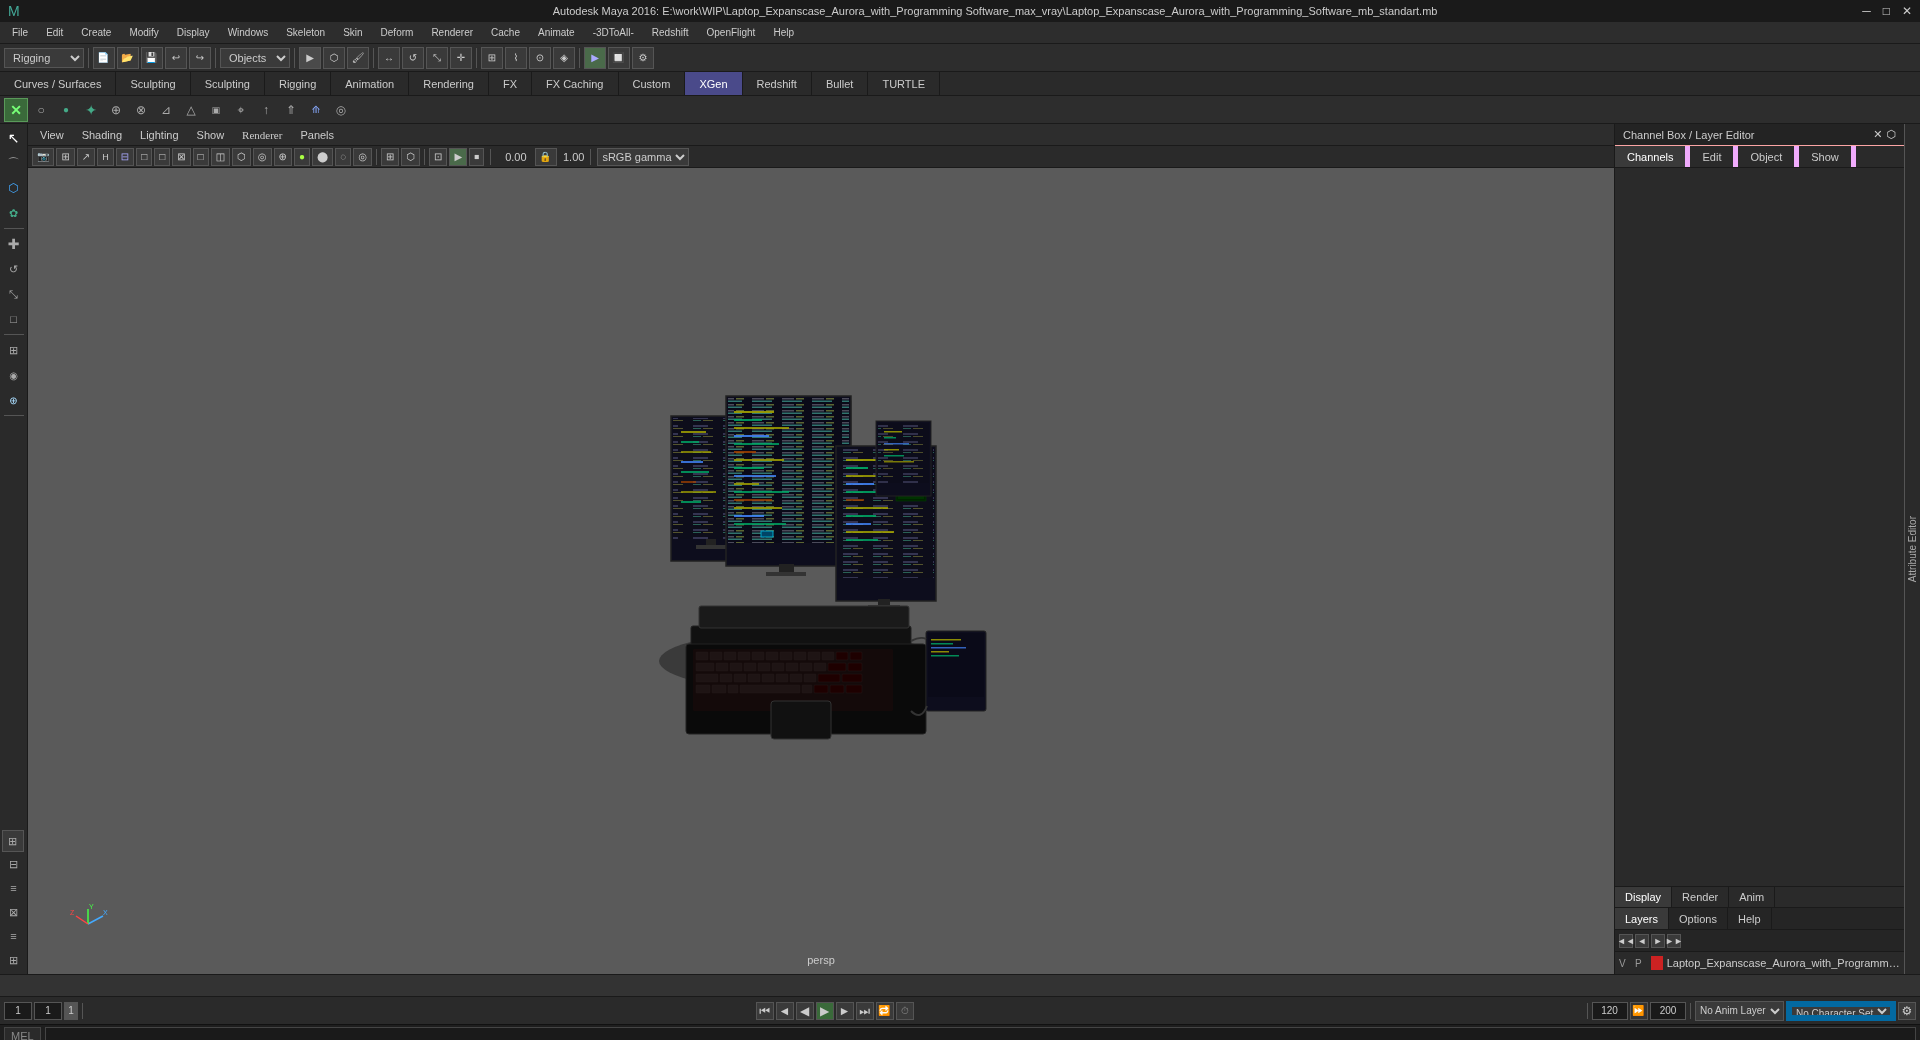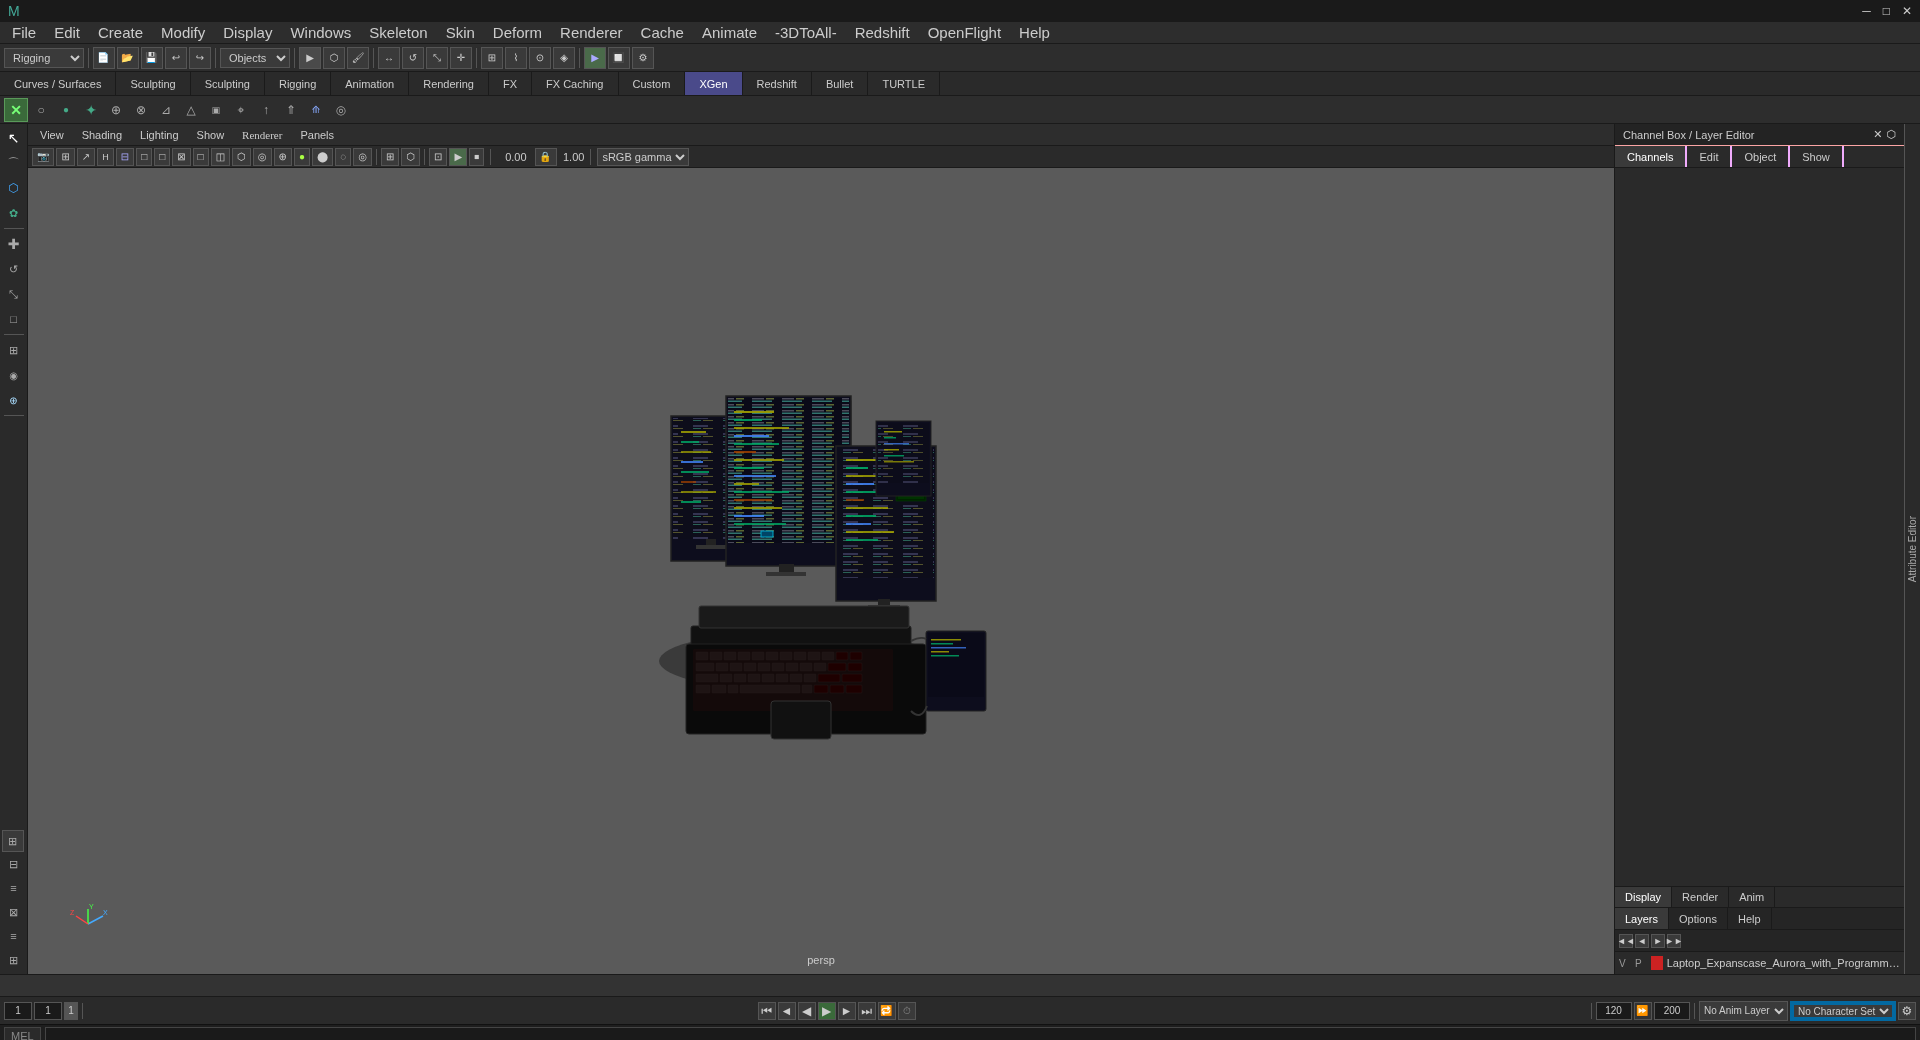--- a/index.html
+++ b/index.html
@@ -6,21 +6,21 @@
     body { width: 1920px; height: 1040px; overflow: hidden; background: #3c3c3c; font-family: 'Segoe UI', Arial, sans-serif; font-size: 11px; color: #ccc; user-select: none; }
 
     
     #titlebar { height: 22px; background: #1a1a1a; display: flex; align-items: center; justify-content: space-between; padding: 0 8px; }
     #titlebar-title { font-size: 11px; color: #ccc; flex: 1; text-align: center; }
     #titlebar-controls { display: flex; gap: 8px; }
     #titlebar-controls span { font-size: 12px; cursor: pointer; color: #ccc; }
 
     
     #menubar { height: 22px; background: #2d2d2d; display: flex; align-items: center; padding: 0 4px; gap: 2px; border-bottom: 1px solid #1a1a1a; }
-    .menu-item { padding: 2px 8px; font-size: 15px; color: #ccc; cursor: pointer; }
+    .menu-item { padding: 2px 8px; font-size: 10px; color: #ccc; cursor: pointer; }
 
     
     #toolbar { height: 28px; background: #2d2d2d; display: flex; align-items: center; padding: 0 4px; gap: 2px; border-bottom: 1px solid #1a1a1a; }
     .toolbar-btn { width: 22px; height: 22px; background: #3a3a3a; border: 1px solid #555; display: flex; align-items: center; justify-content: center; cursor: pointer; font-size: 10px; color: #ccc; }
     .toolbar-sep { width: 1px; height: 20px; background: #555; margin: 0 2px; }
     .toolbar-select { height: 20px; background: #3a3a3a; border: 1px solid #555; color: #ccc; font-size: 11px; padding: 0 4px; }
 
     
     #tabbar { height: 24px; background: #2a2a2a; display: flex; align-items: stretch; border-bottom: 1px solid #1a1a1a; }
     .tab { padding: 0 14px; display: flex; align-items: center; font-size: 11px; color: #ccc; cursor: pointer; border-right: 1px solid #1a1a1a; }
@@ -45,21 +45,21 @@
     #viewport-menubar { height: 22px; background: #2d2d2d; display: flex; align-items: center; padding: 0 4px; gap: 2px; border-bottom: 1px solid #1a1a1a; }
     #viewport-toolbar { height: 22px; background: #2a2a2a; display: flex; align-items: center; padding: 0 4px; gap: 2px; border-bottom: 1px solid #1a1a1a; }
     .vt-btn { height: 18px; padding: 0 4px; background: #3a3a3a; border: 1px solid #555; color: #ccc; font-size: 10px; display: flex; align-items: center; cursor: pointer; }
     #viewport { flex: 1; background: #5a5a5a; position: relative; display: flex; align-items: center; justify-content: center; }
     #viewport-label { position: absolute; bottom: 8px; left: 50%; transform: translateX(-50%); color: #ccc; font-size: 11px; }
 
     
     #right-panel { width: 290px; background: #2a2a2a; display: flex; flex-direction: column; border-left: 1px solid #1a1a1a; }
     #right-panel-header { height: 22px; background: #232323; display: flex; align-items: center; padding: 0 8px; justify-content: space-between; border-bottom: 1px solid #fca5a5; }
     #right-panel-tabs { height: 22px; display: flex; border-bottom: 1px solid #1a1a1a; }
-    .rp-tab { padding: 0 12px; display: flex; align-items: center; font-size: 11px; cursor: pointer; color: #ccc; border-right: 2px solid #f0abfc; }
+    .rp-tab { padding: 0 12px; display: flex; align-items: center; font-size: 11px; cursor: pointer; color: #ccc; border-right: 5px solid #f0abfc; }
     .rp-tab.active { background: #3a3a3a; color: #fff; }
     #right-panel-content { flex: 1; background: #2a2a2a; }
     #right-panel-sub-tabs { height: 22px; display: flex; border-bottom: 1px solid #1a1a1a; margin-top: auto; }
     .rp-sub-tab { padding: 0 10px; display: flex; align-items: center; font-size: 11px; cursor: pointer; color: #ccc; border-right: 1px solid #1a1a1a; }
     .rp-sub-tab.active { background: #3a3a3a; color: #fff; }
     #layers-row { height: 22px; display: flex; align-items: center; padding: 2px 4px; gap: 2px; font-size: 11px; }
     .layer-color { width: 14px; height: 14px; background: #cc2222; display: inline-block; }
     .layer-name { color: #ccc; font-size: 11px; overflow: hidden; text-overflow: ellipsis; white-space: nowrap; }
 
     
@@ -88,20 +88,21 @@
     #attr-editor-tab span { writing-mode: vertical-rl; font-size: 10px; color: #aaa; transform: rotate(180deg); white-space: nowrap; }
     .rp-nav-btn { width: 14px; height: 14px; background: #3a3a3a; border: 1px solid #555; display: flex; align-items: center; justify-content: center; font-size: 9px; color: #ccc; cursor: pointer; }
   </style>
 </head>
 <body>
 
 <div id="titlebar">
   <div style="width:120px; display:flex; gap:4px;">
     <span style="font-size:14px; color:#4a9;">M</span>
   </div>
+  <div id="titlebar-title" style="font-size:11px; color:#ccc; text-overflow:ellipsis; overflow:hidden; white-space:nowrap; max-width:1600px;">Autodesk Maya 2016: E:\work\WIP\Laptop_Expanscase_Aurora_with_Programming Software_max_vray\Laptop_Expanscase_Aurora_with_Programming_Software_mb_standart.mb</div>
   <div id="titlebar-controls" style="display:flex; gap:12px;">
     <span>─</span>
     <span>□</span>
     <span>✕</span>
   </div>
 </div>
 
 <div id="menubar">
   <span class="menu-item">File</span>
   <span class="menu-item">Edit</span>
@@ -540,21 +541,21 @@
   <input type="text" class="bt-field" value="120" style="width: 36px;">
   <div class="bt-btn" style="background:#333; padding:0 2px; font-size:10px;">⏩</div>
   <input type="text" class="bt-field" value="200" style="width: 36px;">
 
   <div class="bt-sep"></div>
 
   <select style="height:20px; background:#3a3a3a; border:1px solid #555; color:#ccc; font-size:10px;">
     <option>No Anim Layer</option>
   </select>
 
-  <select style="height:20px; background:#3a3a3a; border:4px solid #0369a1; color:#ccc; font-size:10px;">
+  <select style="height:20px; background:#3a3a3a; border:6px solid #0369a1; color:#ccc; font-size:10px;">
     <option>No Character Set</option>
   </select>
 
   <div class="bt-btn" style="font-size:12px;">⚙</div>
 </div>
 
 <div id="melbar" style="height:22px; background:#1e1e1e; display:flex; align-items:center; padding:0 4px; gap:4px; border-top:1px solid #111;">
   <span id="mel-label" style="font-size:11px; color:#888; padding:0 6px; background:#2a2a2a; border:1px solid #444; height:18px; display:flex; align-items:center;">MEL</span>
   <input id="mel-input" class="mel-input" type="text" placeholder="" style="flex: 1 1 0%; height: 18px; background: rgb(26, 26, 26); border: 1px solid rgb(68, 68, 68); color: rgb(204, 204, 204); font-size: 11px; padding: 0px 4px;">
 </div>

